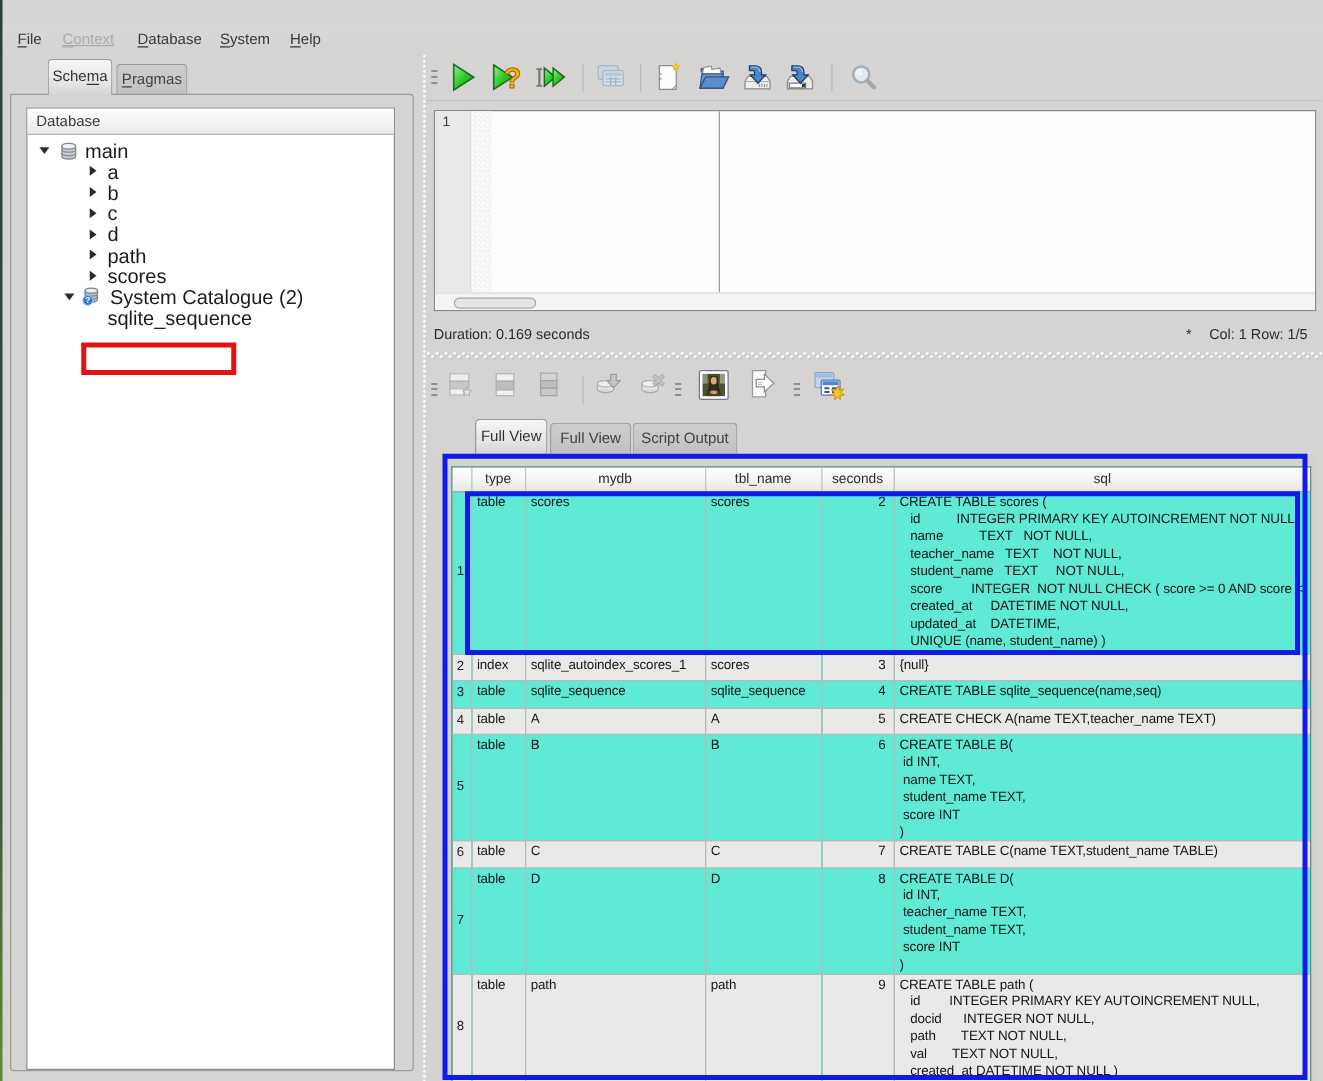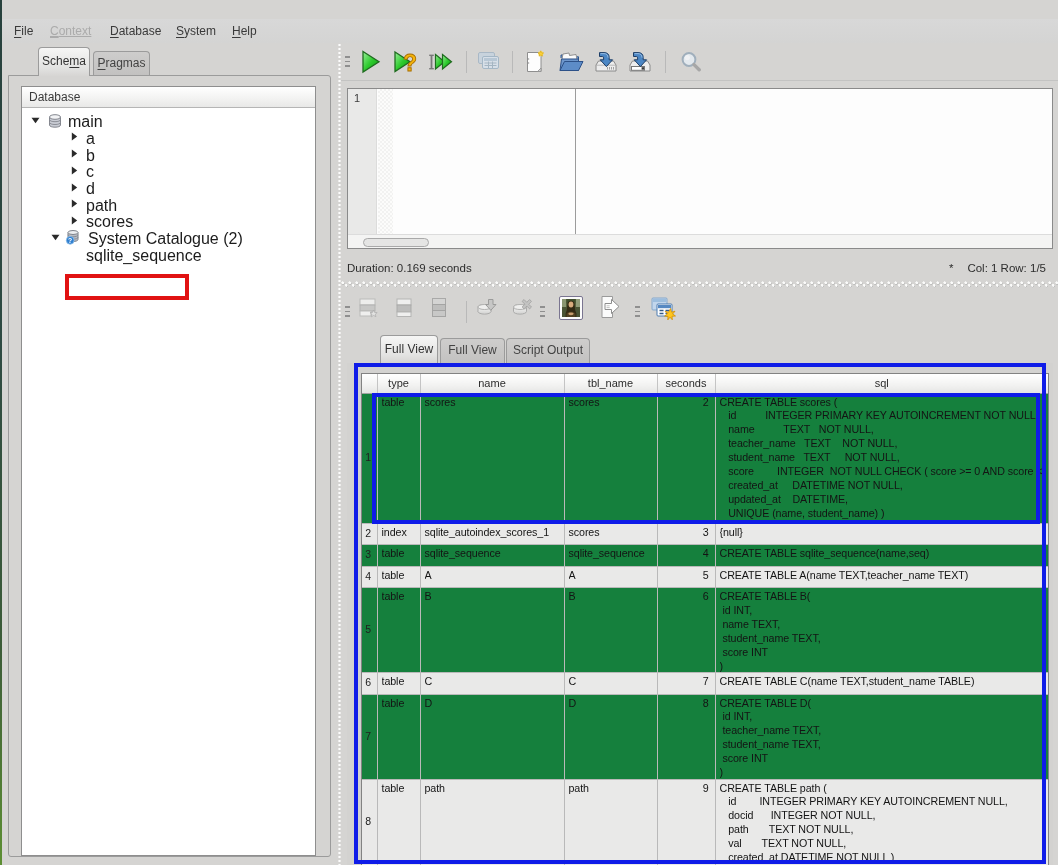--- a/index.html
+++ b/index.html
@@ -92,21 +92,21 @@
   #status-duration { position:absolute; left:347px; top:262px; font-size:11.5px; color:#2d2d2d; }
   #status-right { position:absolute; right:12px; top:262px; font-size:11.5px; color:#2d2d2d; }
   #status-star { margin-right:14px; }
 
   
   #view-tabs .tab { font-size:12px; }
 
   
   #tab-pane { position:absolute; left:347px; top:363px; width:706px; height:502px; background:#d3d2d0; }
   #grid-frame { position:absolute; left:361px; top:373px; width:688px; height:492px;
-    border:1px solid #828282; border-bottom:none; background:#15803d; overflow:hidden; }
+    border:1px solid #828282; border-bottom:none; background:#5eead4; overflow:hidden; }
   #grid { border-collapse:collapse; table-layout:fixed; width:687px; }
   #grid th { height:19px; background:linear-gradient(180deg,#ffffff,#f3f3f2 55%,#e6e6e5);
     border-right:1px solid #c4c4c4; border-bottom:1px solid #a2a2a2;
     font-size:11px; font-weight:400; color:#2c2c2c; text-align:center; padding:0; }
   #grid td { border-right:1px solid #b9b9b9; border-bottom:1px solid #b9b9b9;
     font-size:10.7px; letter-spacing:-0.08px; color:#141414; vertical-align:top;
     padding:2px 4px 0 4px; white-space:pre; overflow:hidden; line-height:13.9px; }
   #grid td .cellc { overflow:hidden; }
   #grid td.rownum { text-align:center; vertical-align:middle; padding:0 2px 0 0;
     font-size:10.5px; color:#202020; }
@@ -372,21 +372,21 @@
           <col style="width:43px">
           <col style="width:144px">
         <col style="width:93px">
           <col style="width:58px">
           <col>
       </colgroup>
       <thead>
           <tr id="grid-head">
             <th></th>
             <th>type</th>
-            <th>name</th>
+            <th>mydb</th>
             <th>tbl_name</th>
             <th>seconds</th>
             <th>sql</th>
           </tr>
         </thead>
       <tbody id="grid-body">
           <tr style="height: 130px;">
             <td class="rownum">1</td>
             <td><div class="cellc" style="height: 127px;">table</div></td>
             <td><div class="cellc" style="height: 127px;">scores</div></td>
@@ -417,21 +417,21 @@
             <td><div class="cellc" style="height: 18.5px;">sqlite_sequence</div></td>
             <td class="num"><div class="cellc" style="height: 18.5px;">4</div></td>
             <td><div class="cellc" style="height: 18.5px;">CREATE TABLE sqlite_sequence(name,seq)</div></td>
           </tr>
           <tr class="alt" style="height: 21.5px;">
             <td class="rownum">4</td>
             <td><div class="cellc" style="height: 18.5px;">table</div></td>
             <td><div class="cellc" style="height: 18.5px;">A</div></td>
             <td><div class="cellc" style="height: 18.5px;">A</div></td>
             <td class="num"><div class="cellc" style="height: 18.5px;">5</div></td>
-            <td><div class="cellc" style="height: 18.5px;">CREATE TABLE A(name TEXT,teacher_name TEXT)</div></td>
+            <td><div class="cellc" style="height: 18.5px;">CREATE CHECK A(name TEXT,teacher_name TEXT)</div></td>
           </tr>
           <tr style="height: 85px;">
             <td class="rownum">5</td>
             <td><div class="cellc" style="height: 82px;">table</div></td>
             <td><div class="cellc" style="height: 82px;">B</div></td>
             <td><div class="cellc" style="height: 82px;">B</div></td>
             <td class="num"><div class="cellc" style="height: 82px;">6</div></td>
             <td><div class="cellc" style="height: 82px;">CREATE TABLE B(
  id INT,
  name TEXT,

